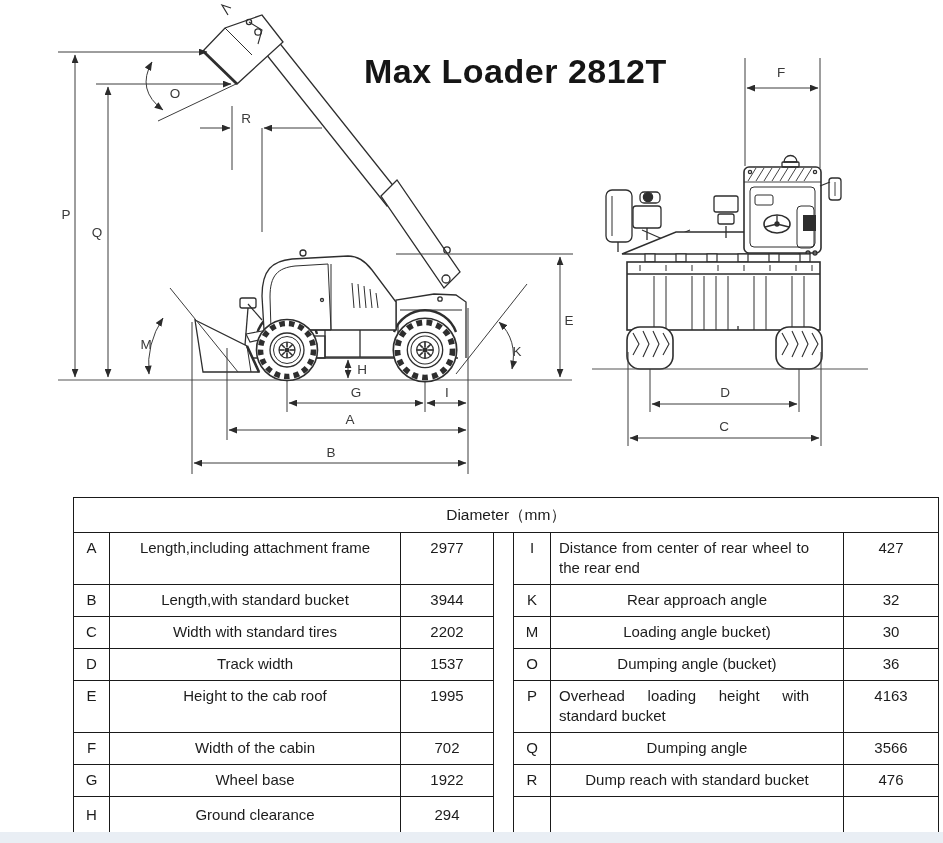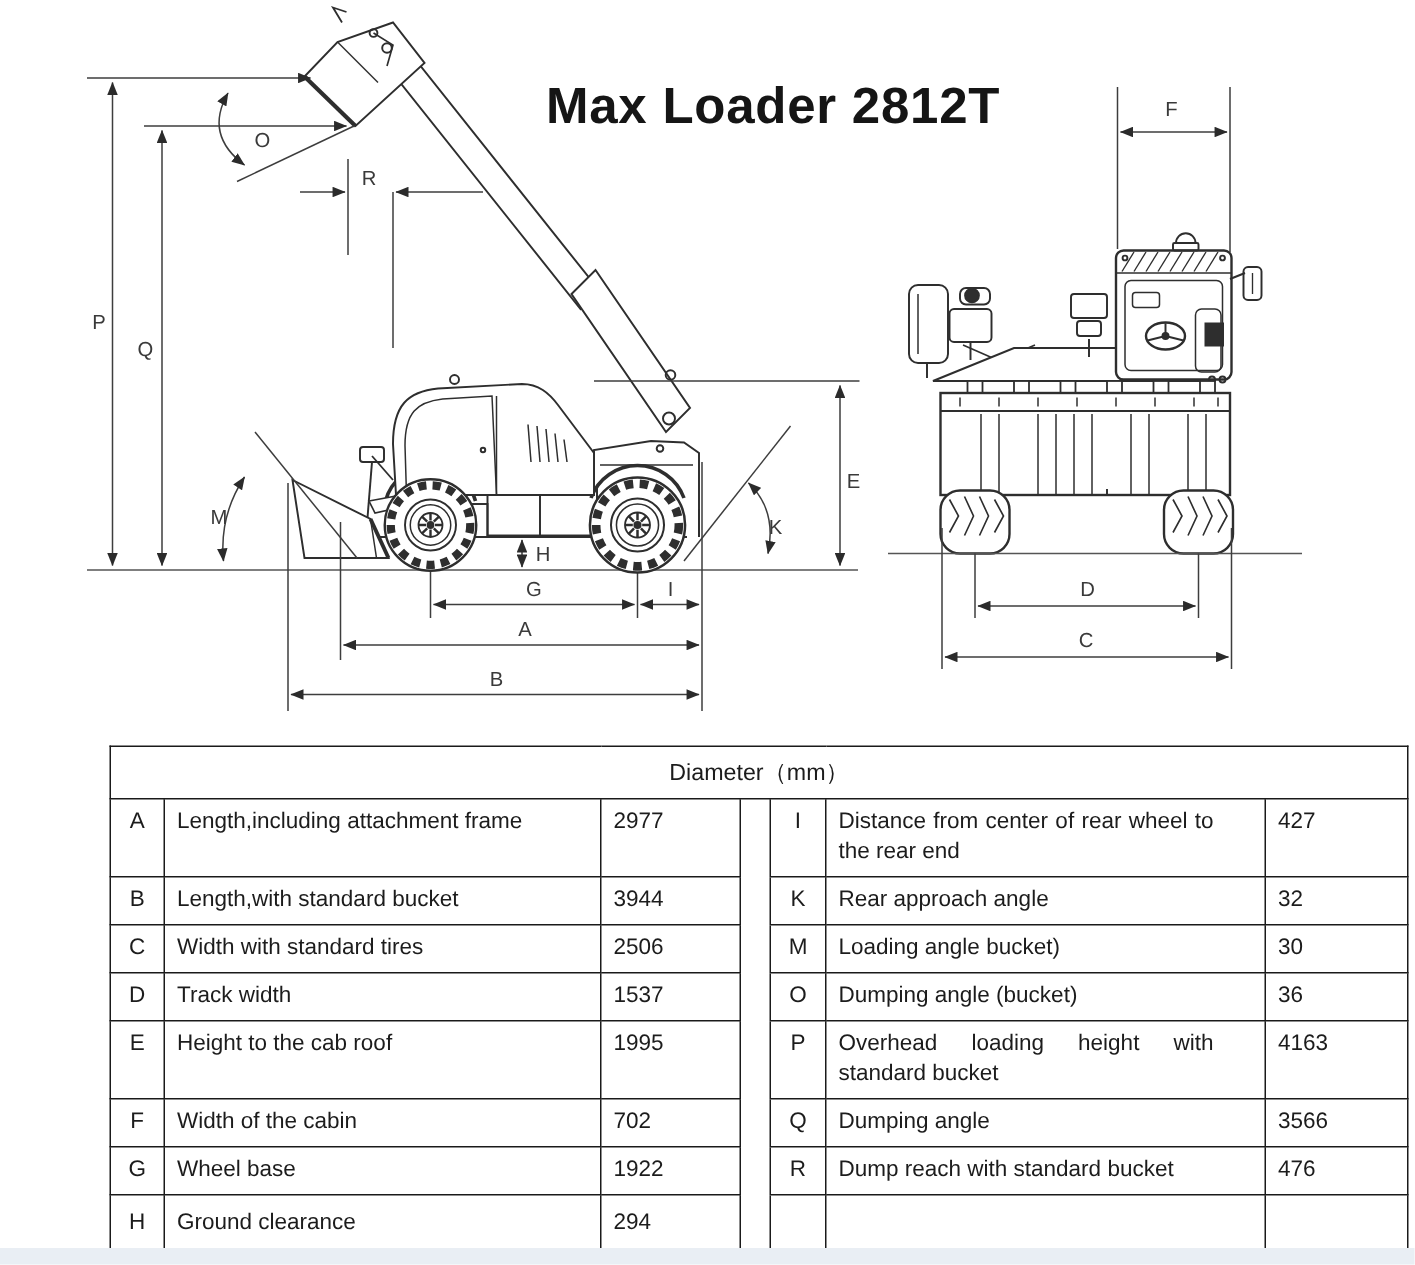--- a/index.html
+++ b/index.html
@@ -15,21 +15,21 @@
   
   .spec-table-wrap{position:absolute;left:57px;top:497px;margin-left:16px;}
   table.spec{
     border-collapse:collapse;table-layout:fixed;width:865px;
     font-size:15px;color:#1c1c1c;
   }
   table.spec,table.spec td,table.spec th{border:1.4px solid #1a1a1a;}
   table.spec th{
     font-weight:400;height:30px;text-align:center;padding:2px 4px;font-size:15.5px;
   }
-  table.spec td{padding:2px 8px;vertical-align:middle;line-height:1.35;overflow:hidden;}
+  table.spec td{padding:2px 8px;vertical-align:middle;line-height:1.35;overflow:hidden;text-align:center;}
   table.spec td.letter{text-align:center;padding:2px 2px;}
   table.spec td.spacer{border-top:none;border-bottom:none;padding:0;}
   table.spec tr.tall td{vertical-align:top;padding-top:5px;}
   table.spec td.justify{text-align:justify;padding-right:34px;}
   .bottom-strip{
     position:absolute;left:0;top:832px;width:943px;height:11px;background:#e9eef4;
   }
   svg text{font-family:"Liberation Sans","DejaVu Sans",sans-serif;}
   .dimtxt{font-size:13.5px;fill:#3a3a3a;}
 </style>
@@ -323,21 +323,21 @@
           <td class="desc">Length,with standard bucket</td>
           <td class="value">3944</td>
           <td class="spacer"></td>
           <td class="letter">K</td>
           <td class="desc">Rear approach angle</td>
           <td class="value">32</td>
         </tr>
         <tr style="height: 32px;">
           <td class="letter">C</td>
           <td class="desc">Width with standard tires</td>
-          <td class="value">2506</td>
+          <td class="value">2202</td>
           <td class="spacer"></td>
           <td class="letter">M</td>
           <td class="desc">Loading angle bucket)</td>
           <td class="value">30</td>
         </tr>
         <tr style="height: 32px;">
           <td class="letter">D</td>
           <td class="desc">Track width</td>
           <td class="value">1537</td>
           <td class="spacer"></td>

